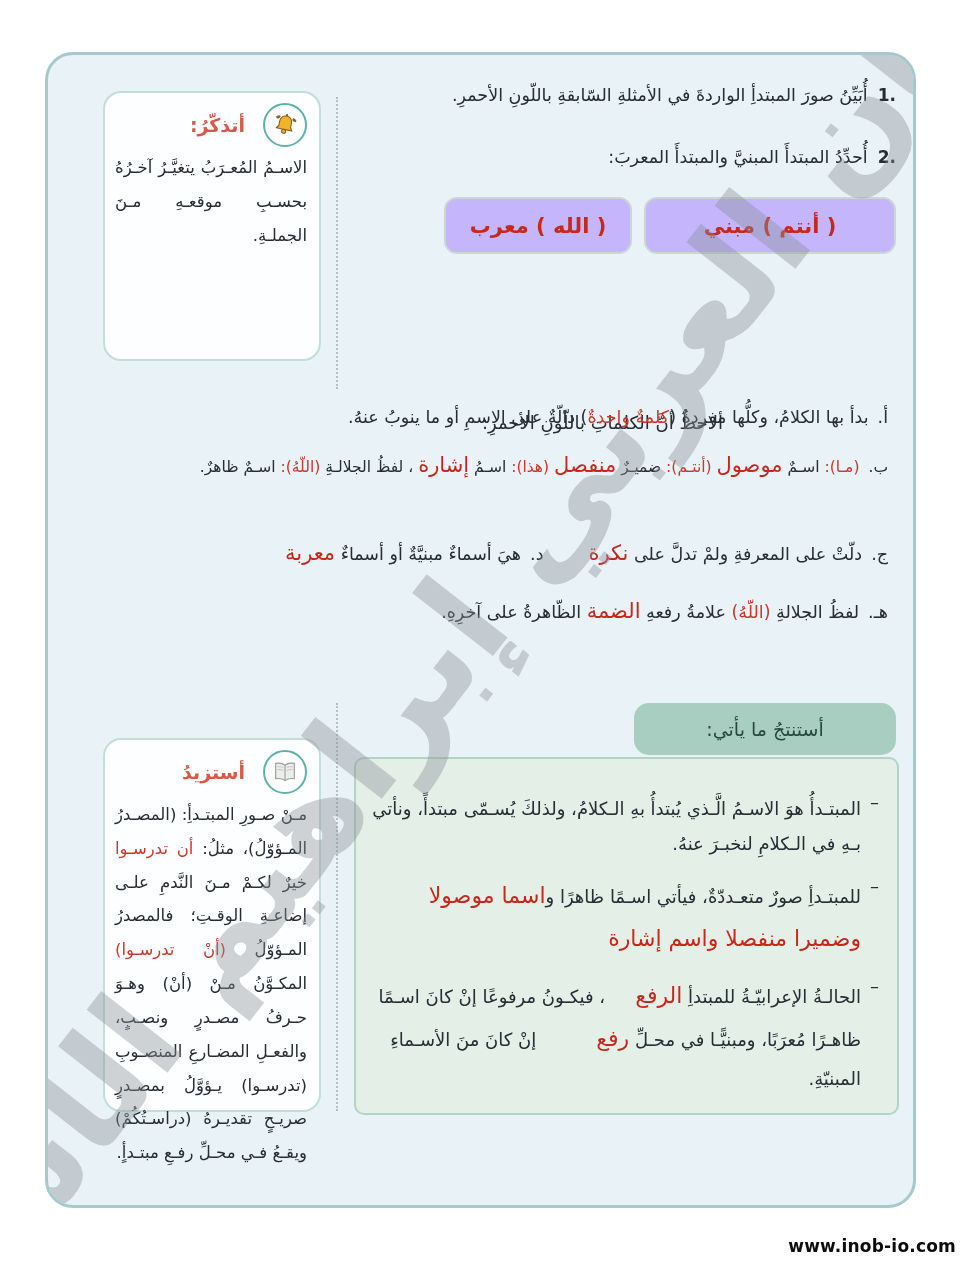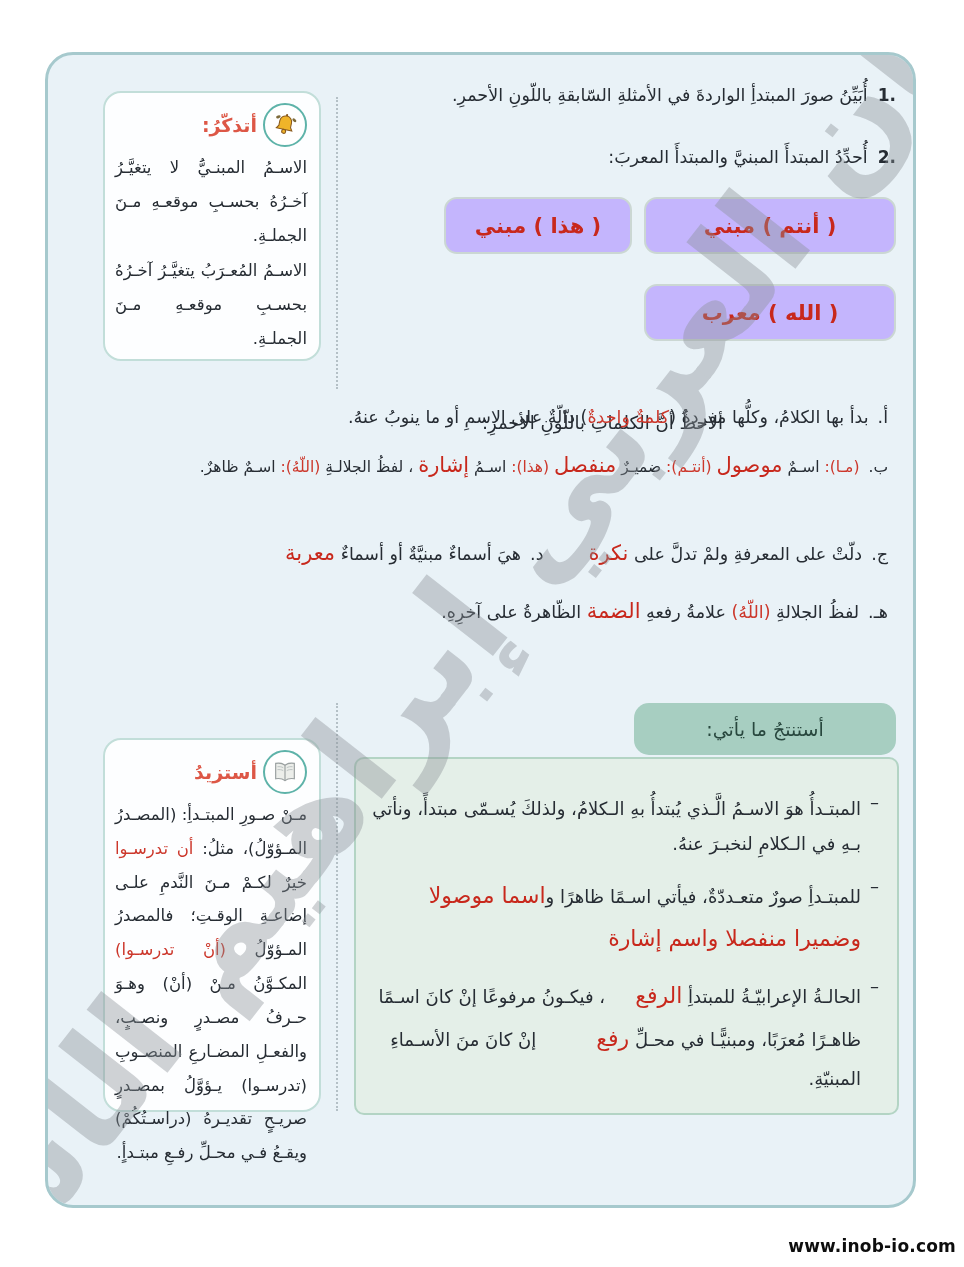--- a/index.html
+++ b/index.html
@@ -19,21 +19,21 @@
          direction:rtl;z-index:6;pointer-events:none;letter-spacing:-2px;}
   .dotted{position:absolute;left:288px;width:0;border-right:2px dotted var(--dotted);z-index:1;}
   .dotted.seg1{top:42px;height:292px;}
   .dotted.seg2{top:648px;height:408px;}
 
   
   .side-box{position:absolute;left:55px;width:218px;background:#fdfeff;border:2px solid var(--sidebar-border);
             border-radius:18px;z-index:2;padding:10px 12px 8px 10px;direction:rtl;}
   .side-box.remember{top:36px;height:270px;}
   .side-box.extra{top:683px;height:374px;}
-  .side-head{display:flex;align-items:center;gap:6px;margin-bottom:4px;}
+  .side-head{display:flex;align-items:center;gap:18px;margin-bottom:4px;}
   .icon-circle{width:44px;height:44px;border-radius:50%;background:#fff;border:2px solid #5eb3a9;
                display:flex;align-items:center;justify-content:center;flex:0 0 auto;}
   .side-title{color:var(--title-red);font-weight:bold;font-size:19px;}
   .side-text{font-size:16.5px;line-height:2.05;text-align:justify;}
   .side-text p{margin-bottom:2px;}
   .red{color:var(--accent-red);}
   .rbig{color:var(--accent-red-bold);font-weight:normal;font-size:21px;}
 
   
   .task{position:absolute;right:17px;display:flex;direction:rtl;gap:10px;white-space:nowrap;z-index:2;}
@@ -95,37 +95,35 @@
             <path d="M12 4.2c-3.1 0-5.1 2.3-5.1 5.1v3.9l-1.7 2.7h13.6L17.1 13.2V9.3c0-2.8-2-5.1-5.1-5.1z" fill="#f0b429" stroke="#8a5a1e" stroke-width="0.9"></path>
             <circle cx="12" cy="17.6" r="1.7" fill="#f0b429" stroke="#8a5a1e" stroke-width="0.9"></circle>
             <ellipse cx="5" cy="6.3" rx="2" ry="1.2" fill="#7d6a3a" transform="rotate(-30 5 6.3)"></ellipse>
             <ellipse cx="19" cy="6.3" rx="2" ry="1.2" fill="#7d6a3a" transform="rotate(30 19 6.3)"></ellipse>
           </g>
         </svg>
       </span>
       <span class="side-title">أتذكّرُ:</span>
     </div>
     <div class="side-text">
-      <p>الاسـمُ المبنـيُّ لا يتغيَّـرُ آخـرُهُ بحسـبِ موقعـهِ مـنَ الجملـةِ.</p>
       <p>الاسـمُ المُعـرَبُ يتغيَّـرُ آخـرُهُ بحسـبِ موقعـهِ مـنَ الجملـةِ.</p>
     </div>
   </div>
 
   <div class="task t1">
     <span class="num">1.</span>
     <span class="txt">أُبَيِّنُ صورَ المبتدأِ الواردةَ في الأمثلةِ السّابقةِ باللّونِ الأحمرِ.</span>
   </div>
   <div class="task t2">
     <span class="num">2.</span>
     <span class="txt">أُحدِّدُ المبتدأَ المبنيَّ والمبتدأَ المعربَ:</span>
   </div>
 
   <div class="answer-grid">
     <div class="answer-box">( أنتم ) مبني</div>
-    <div class="answer-box">( هذا ) مبني</div>
     <div class="answer-box">( الله ) معرب</div>
   </div>
 
   <p class="line intro">ألاحظُ أنَّ الكلماتِ باللّونِ الأحمرِ:</p>
 
   <p class="line a">
     <span class="marker">أ.</span><span>بدأ بها الكلامُ، وكلُّها مفردةٌ (</span><span class="red">كلمةٌ واحدةٌ</span><span>) دالّةٌ على الاسمِ أو ما ينوبُ عنهُ.</span>
   </p>
 
   <p class="line b">

